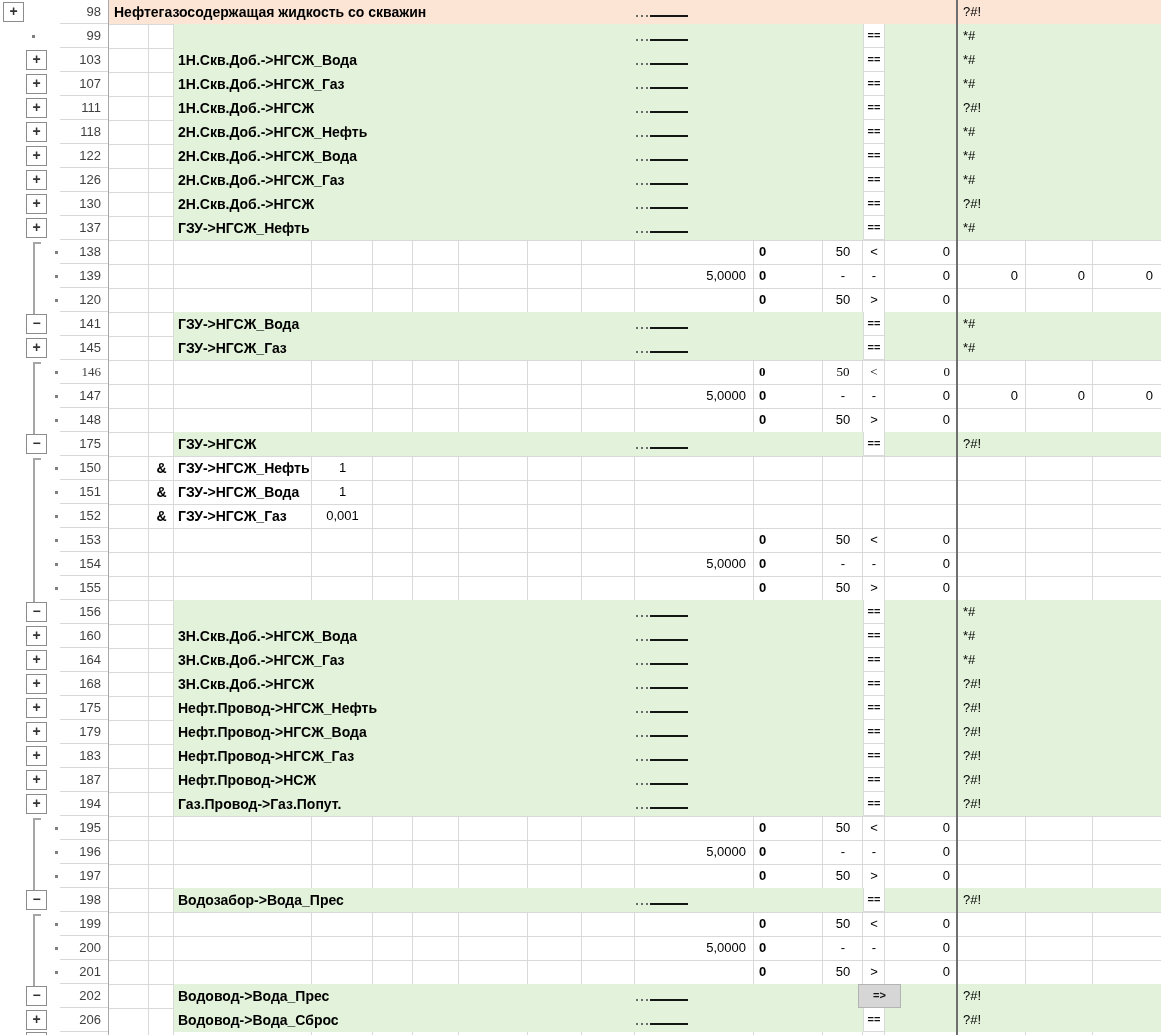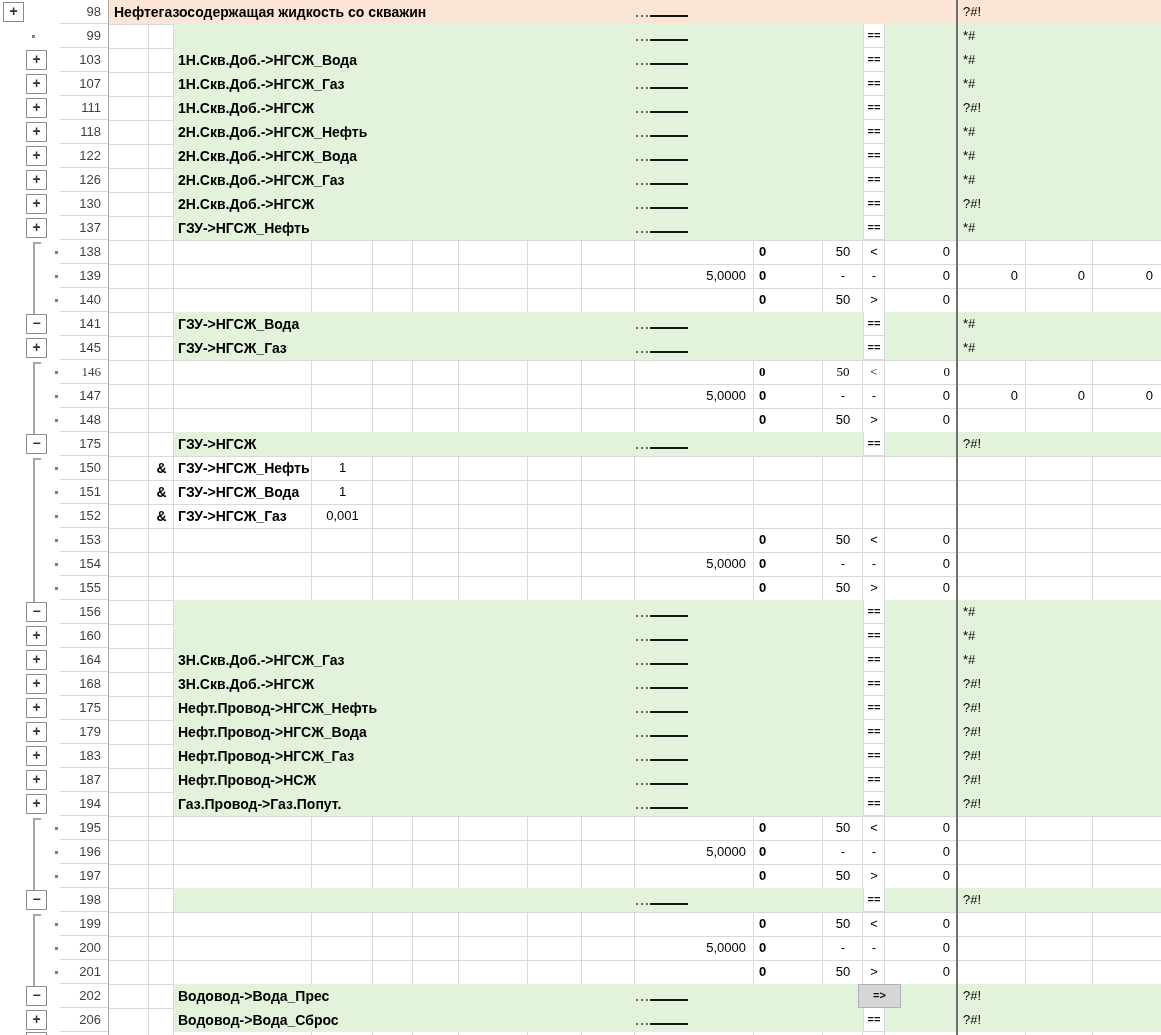--- a/index.html
+++ b/index.html
@@ -239,21 +239,21 @@
         <div class="cell right " style="left: 635px; width: 119px; top: 0px; padding-right: 8px;">5,0000</div>
         <div class="cell bold" style="left: 754px; width: 69px; top: 0px; padding-left: 5px;">0</div>
         <div class="cell center " style="left: 823px; width: 40px; top: 0px;">-</div>
         <div class="cell center " style="left: 863px; width: 22px; top: 0px;">-</div>
         <div class="cell right " style="left: 885px; width: 72px; top: 0px; padding-right: 7px;">0</div>
         <div class="cell right " style="left: 959px; width: 67px; top: 0px; padding-right: 8px;">0</div>
         <div class="cell right " style="left: 1026px; width: 67px; top: 0px; padding-right: 8px;">0</div>
         <div class="cell right " style="left: 1093px; width: 68px; top: 0px; padding-right: 8px;">0</div>
       </div>
       <div class="row" style="top: 288px;">
-        <div class="hnum" style="top: 0px;">140</div>
+        <div class="hnum" style="top: 0px;">120</div>
         <div class="cell bold" style="left: 754px; width: 69px; top: 0px; padding-left: 5px;">0</div>
         <div class="cell center " style="left: 823px; width: 40px; top: 0px;">50</div>
         <div class="cell center " style="left: 863px; width: 22px; top: 0px;">&gt;</div>
         <div class="cell right " style="left: 885px; width: 72px; top: 0px; padding-right: 7px;">0</div>
       </div>
       <div class="row" style="top: 312px;">
         <div class="hnum" style="top: 0px;">141</div>
         <div class="fill" style="left: 174px; width: 987px; background: rgb(227, 242, 218);"></div>
         <div class="cell lbl" style="left: 174px; width: 460px; top: 0px;">ГЗУ-&gt;НГСЖ_Вода</div>
         <div class="eqcell" style="top: 0px;">==</div>
@@ -364,20 +364,21 @@
           <i style="left: 0px;"></i>
           <i style="left: 5px;"></i>
           <i style="left: 10px;"></i>
           <b></b>
         </div>
         <div class="cell" style="left: 959px; width: 200px; top: 0px; padding-left: 4px;">*#</div>
       </div>
       <div class="row" style="top: 624px;">
         <div class="hnum" style="top: 0px;">160</div>
         <div class="fill" style="left: 174px; width: 987px; background: rgb(227, 242, 218);"></div>
+        <div class="cell lbl" style="left: 174px; width: 460px; top: 0px;">3Н.Скв.Доб.-&gt;НГСЖ_Вода</div>
         <div class="eqcell" style="top: 0px;">==</div>
         <div class="squig" style="top: 14px;">
           <i style="left: 0px;"></i>
           <i style="left: 5px;"></i>
           <i style="left: 10px;"></i>
           <b></b>
         </div>
         <div class="cell" style="left: 959px; width: 200px; top: 0px; padding-left: 4px;">*#</div>
       </div>
       <div class="row" style="top: 648px;">
@@ -489,20 +490,21 @@
       <div class="row" style="top: 864px;">
         <div class="hnum" style="top: 0px;">197</div>
         <div class="cell bold" style="left: 754px; width: 69px; top: 0px; padding-left: 5px;">0</div>
         <div class="cell center " style="left: 823px; width: 40px; top: 0px;">50</div>
         <div class="cell center " style="left: 863px; width: 22px; top: 0px;">&gt;</div>
         <div class="cell right " style="left: 885px; width: 72px; top: 0px; padding-right: 7px;">0</div>
       </div>
       <div class="row" style="top: 888px;">
         <div class="hnum" style="top: 0px;">198</div>
         <div class="fill" style="left: 174px; width: 987px; background: rgb(227, 242, 218);"></div>
+        <div class="cell lbl" style="left: 174px; width: 460px; top: 0px;">Водозабор-&gt;Вода_Прес</div>
         <div class="eqcell" style="top: 0px;">==</div>
         <div class="squig" style="top: 14px;">
           <i style="left: 0px;"></i>
           <i style="left: 5px;"></i>
           <i style="left: 10px;"></i>
           <b></b>
         </div>
         <div class="cell" style="left: 959px; width: 200px; top: 0px; padding-left: 4px;">?#!</div>
       </div>
       <div class="row" style="top: 912px;">

